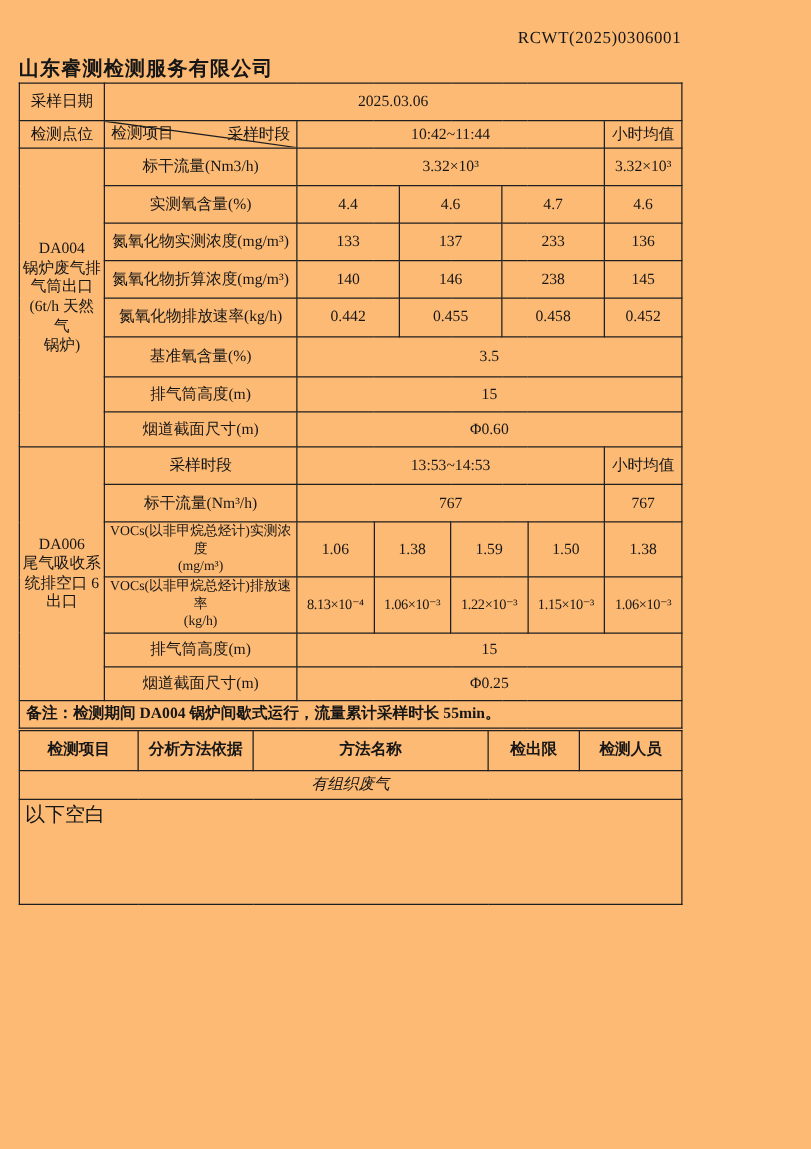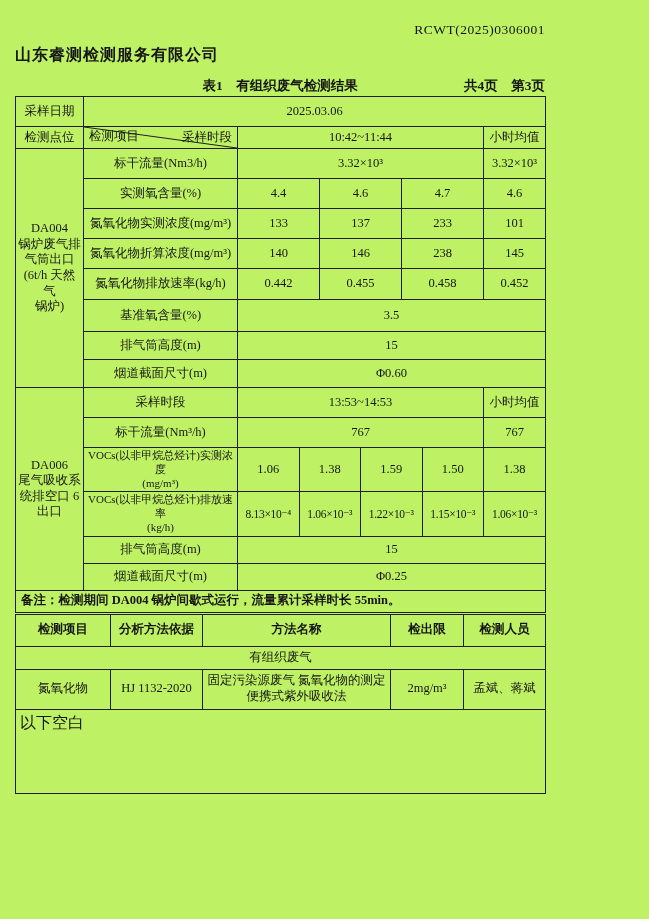--- a/index.html
+++ b/index.html
@@ -1,19 +1,19 @@
 <!DOCTYPE html>
 <html><head>
 <meta charset="utf-8">
 <style>
   * { margin: 0; padding: 0; box-sizing: border-box; }
   html, body { background: #e8e8e8; }
   .page {
     width: 649px; height: 919px;
-    background: #bef264;
+    background: #fdba74;
     font-family: "Liberation Serif", "DejaVu Serif", serif;
     color: #161616;
     position: relative;
     overflow: hidden;
   }
   .content { margin: 0 104px 0 15px; width: 530px; }
 
   .report-no {
     padding-top: 22px;
     text-align: right;
@@ -60,21 +60,21 @@
     vertical-align: middle;
     font-size: 12.5px;
     padding: 1px 2px;
     line-height: 1.25;
     overflow: hidden;
   }
   .pre { white-space: pre-line; }
   .small-label { font-size: 11px; }
   .sci { font-size: 11.5px; letter-spacing: -0.3px; }
 
-  tr.h23 { height: 23px; } tr.h27 { height: 27px; } tr.h28 { height: 28px; }
+  tr.h23 { height: 23px; font-style: italic; } tr.h27 { height: 27px; } tr.h28 { height: 28px; }
   tr.h29 { height: 32px; } tr.h30 { height: 30px; } tr.h31 { height: 31px; }
   tr.h33 { height: 22px; } tr.h40 { height: 40px; } tr.h41 { height: 41px; }
   tr.h84 { height: 84px; }
 
   .diag-cell { position: relative; padding: 0; }
   .diag-line { position: absolute; left: 0; top: 0; width: 100%; height: 100%; display: block; }
   .diag-top { position: absolute; top: 3px; right: 5px; font-size: 12.5px; }
   .diag-bottom { position: absolute; bottom: 3px; left: 5px; font-size: 12.5px; }
 
   .note-cell { text-align: left; font-weight: 600; font-size: 12.5px; padding-left: 5px; }
@@ -92,24 +92,20 @@
 </style>
 </head>
 <body>
 
 <div class="page">
   <div class="content">
 
     <div class="report-no">RCWT(2025)0306001</div>
     <div class="company">山东睿测检测服务有限公司</div>
 
-    <div class="caption-row">
-      <span class="caption">表1　有组织废气检测结果</span>
-      <span class="pagination">共4页　第3页</span>
-    </div>
 
     <table class="main">
       <colgroup>
         <col style="width:68px">
           <col style="width:154px">
         <col style="width:61.5px">
           <col style="width:20.5px">
           <col style="width:41px">
         <col style="width:41px">
           <col style="width:20.5px">
@@ -148,21 +144,21 @@
           <td colspan="2">4.4</td>
           <td colspan="2">4.6</td>
           <td colspan="2">4.7</td>
           <td>4.6</td>
         </tr>
         <tr class="h30">
           <td>氮氧化物实测浓度(mg/m³)</td>
           <td colspan="2">133</td>
           <td colspan="2">137</td>
           <td colspan="2">233</td>
-          <td>101</td>
+          <td>136</td>
         </tr>
         <tr class="h30">
           <td>氮氧化物折算浓度(mg/m³)</td>
           <td colspan="2">140</td>
           <td colspan="2">146</td>
           <td colspan="2">238</td>
           <td>145</td>
         </tr>
         <tr class="h31">
           <td>氮氧化物排放速率(kg/h)</td>
@@ -242,27 +238,20 @@
         <tr class="h29">
           <td class="head-cell">检测项目</td>
           <td class="head-cell">分析方法依据</td>
           <td class="head-cell">方法名称</td>
           <td class="head-cell">检出限</td>
           <td class="head-cell">检测人员</td>
         </tr>
         <tr class="h23">
           <td colspan="5">有组织废气</td>
         </tr>
-        <tr class="h40">
-          <td class="pre">氮氧化物</td>
-          <td>HJ 1132-2020</td>
-          <td>固定污染源废气 氮氧化物的测定 便携式紫外吸收法</td>
-          <td>2mg/m³</td>
-          <td>孟斌、蒋斌</td>
-        </tr>
         <tr class="h84">
           <td colspan="5" class="blank-cell">以下空白</td>
         </tr>
       </tbody>
     </table>
 
   </div>
 </div>
 
 </body></html>

